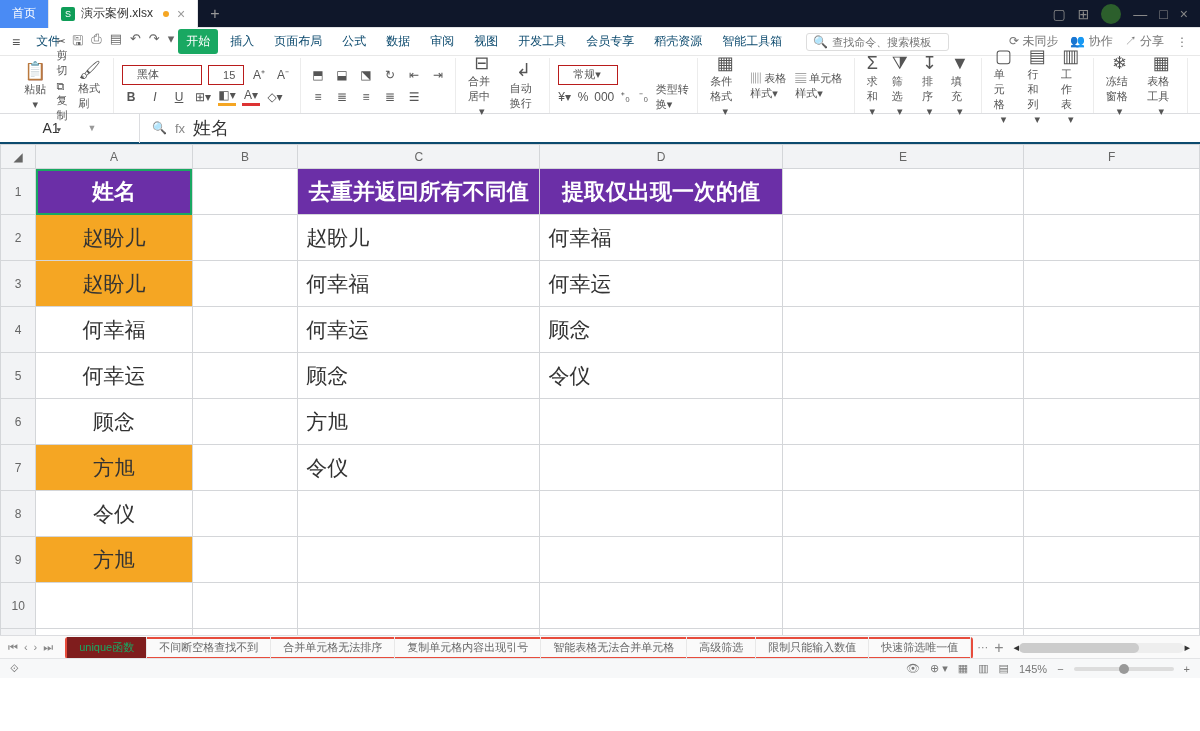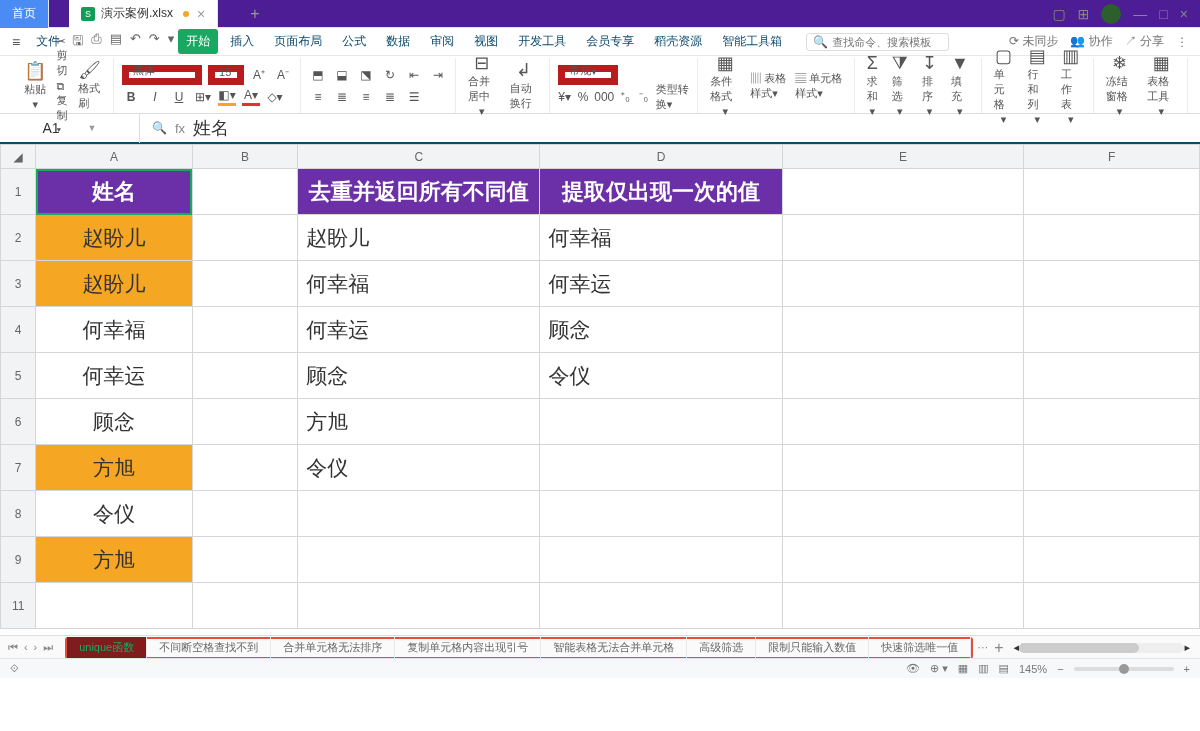--- a/index.html
+++ b/index.html
@@ -1,17 +1,17 @@
 <!DOCTYPE html>
 <html><head>
 <meta charset="utf-8">
 <style>
 *{box-sizing:border-box;margin:0;padding:0;font-family:"Microsoft YaHei",Arial,sans-serif;}
 body{background:#fff;width:1200px;height:731px;overflow:hidden;font-size:12px;color:#333;}
-.titlebar{height:28px;background:#4c1d95;display:flex;align-items:center;border-bottom:1px solid #e3e4e6;gap:20px;}
+.titlebar{height:28px;background:#0f172a;display:flex;align-items:center;border-bottom:1px solid #e3e4e6;}
 .tab{height:28px;display:flex;align-items:center;padding:0 12px;border-right:1px solid #e3e4e6;font-size:12px;cursor:pointer;}
 .tab.home{background:#4a8bf4;color:#fff;}
 .tab.file{background:#fff;}
 .file-icon{width:14px;height:14px;background:#0f9d58;border-radius:2px;margin-right:6px;display:inline-block;color:#fff;font-size:9px;line-height:14px;text-align:center;}
 .tab .orange-dot{width:6px;height:6px;border-radius:50%;background:#f5a623;margin-left:10px;}
 .tab .close{margin-left:8px;color:#999;font-size:14px;}
 .tab.plus{border-right:none;color:#999;font-size:16px;}
 .titlebar-right{margin-left:auto;display:flex;align-items:center;gap:12px;padding-right:12px;color:#888;}
 .avatar{width:20px;height:20px;border-radius:50%;background:#2c5f2c;display:inline-block;}
 .wicon{font-size:14px;}
@@ -22,21 +22,21 @@
 .menubar .m.active{background:#19a862;color:#fff;border-radius:3px;}
 .quick-icons{display:flex;gap:8px;color:#666;font-size:13px;}
 .quick-icons span{cursor:pointer;}
 .menubar-right{margin-left:auto;display:flex;align-items:center;gap:12px;color:#777;font-size:12px;}
 .search-wrap{display:flex;align-items:center;gap:4px;border:1px solid #ddd;border-radius:3px;padding:1px 6px;margin-left:12px;color:#aaa;}
 .search-wrap input{border:none;outline:none;font-size:11px;width:110px;color:#666;}
 
 .ribbon{height:58px;display:flex;align-items:stretch;padding:2px 12px 0;border-bottom:1px solid #dcdde0;gap:0;}
 .rgroup{display:flex;flex-direction:column;justify-content:center;padding:0 8px;border-right:1px solid #ececec;font-size:11px;color:#555;}
 .rgroup .row{display:flex;align-items:center;gap:6px;height:22px;}
-.dd{border:7px solid #b91c1c;height:20px;padding:0 4px;font-size:11px;background:#fff;display:flex;align-items:flex-end;}
+.dd{border:1px solid #b91c1c;height:20px;padding:0 14px;font-size:11px;background:#fff;display:flex;align-items:center;}
 .fontname{width:80px;}
 .fontsize{width:36px;}
 .btnchar{width:18px;height:18px;display:inline-flex;align-items:center;justify-content:center;color:#555;font-size:12px;cursor:pointer;}
 .stack{display:flex;flex-direction:column;align-items:center;justify-content:center;gap:1px;font-size:11px;color:#555;padding:0 4px;cursor:pointer;}
 .stack .ic{font-size:18px;color:#555;height:20px;display:flex;align-items:center;}
 .rgroup.simple{flex-direction:row;align-items:center;gap:6px;}
 .lbl{font-size:11px;}
 
 .namebox-row{height:30px;display:flex;align-items:center;border-bottom:2px solid #0c4a6e;justify-content:space-between;}
 .namebox{width:140px;height:30px;border-right:1px solid #dcdde0;display:flex;align-items:center;justify-content:center;font-size:14px;color:#333;}
@@ -343,20 +343,29 @@
     <tr>
           <th>9</th>
       <td class="ylw">方旭</td>
           <td></td>
           <td></td>
           <td></td>
           <td></td>
           <td></td>
         </tr>
     <tr>
+          <th>10</th>
+      <td></td>
+          <td></td>
+          <td></td>
+          <td></td>
+          <td></td>
+          <td></td>
+        </tr>
+    <tr>
           <th>11</th>
       <td></td>
           <td></td>
           <td></td>
           <td></td>
           <td></td>
           <td></td>
         </tr>
   </tbody>
 </table>

